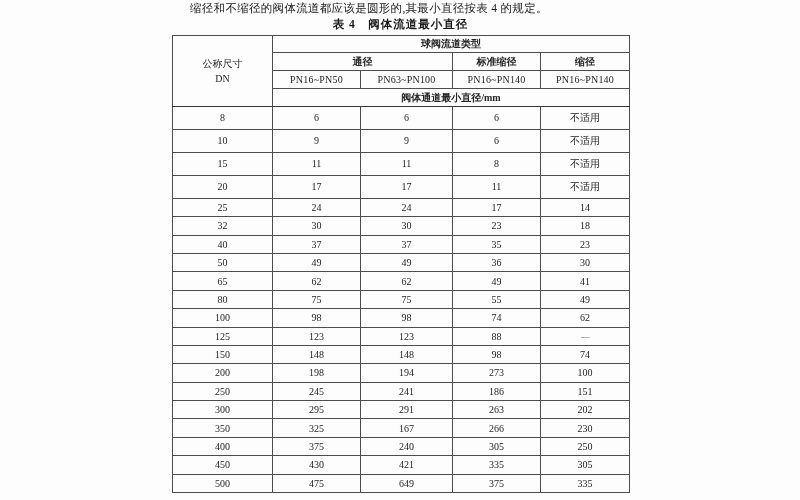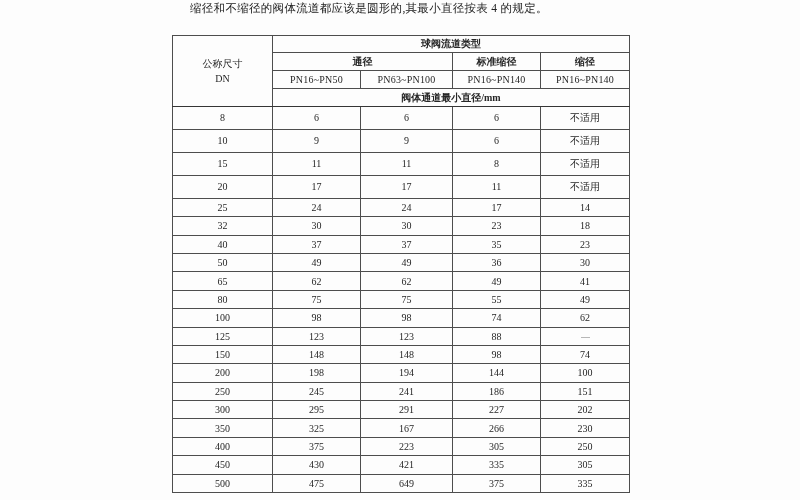--- a/index.html
+++ b/index.html
@@ -63,20 +63,21 @@
   tbody td { font-size: 10px; }
   tbody td.dash { color: #5a5a5a; font-size: 9px; letter-spacing: -1px; }
 </style>
 </head>
 <body>
 
 <div class="page">
 
   <p class="intro">缩径和不缩径的阀体流道都应该是圆形的,其最小直径按表 4 的规定。</p>
 
+  <div class="caption">表 4　阀体流道最小直径</div>
 
   <table class="t4">
     <colgroup>
       <col style="width:100px">
       <col style="width:88px">
       <col style="width:92px">
       <col style="width:88px">
       <col style="width:89px">
     </colgroup>
     <thead>
@@ -191,48 +192,48 @@
           <td>150</td>
           <td>148</td>
           <td>148</td>
           <td>98</td>
           <td>74</td>
         </tr>
         <tr>
           <td>200</td>
           <td>198</td>
           <td>194</td>
-          <td>144</td>
+          <td>273</td>
           <td>100</td>
         </tr>
         <tr>
           <td>250</td>
           <td>245</td>
           <td>241</td>
           <td>186</td>
           <td>151</td>
         </tr>
         <tr>
           <td>300</td>
           <td>295</td>
           <td>291</td>
-          <td>227</td>
+          <td>263</td>
           <td>202</td>
         </tr>
         <tr>
           <td>350</td>
           <td>325</td>
           <td>167</td>
           <td>266</td>
           <td>230</td>
         </tr>
         <tr>
           <td>400</td>
           <td>375</td>
-          <td>223</td>
+          <td>240</td>
           <td>305</td>
           <td>250</td>
         </tr>
         <tr>
           <td>450</td>
           <td>430</td>
           <td>421</td>
           <td>335</td>
           <td>305</td>
         </tr>

